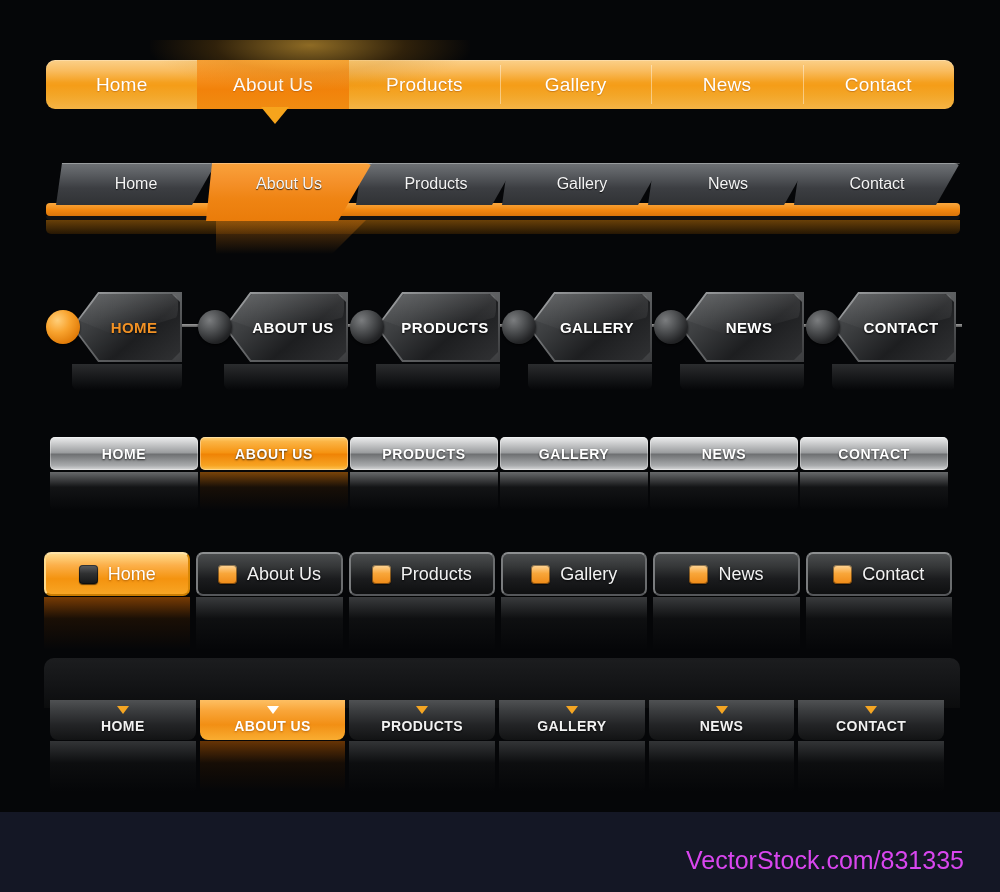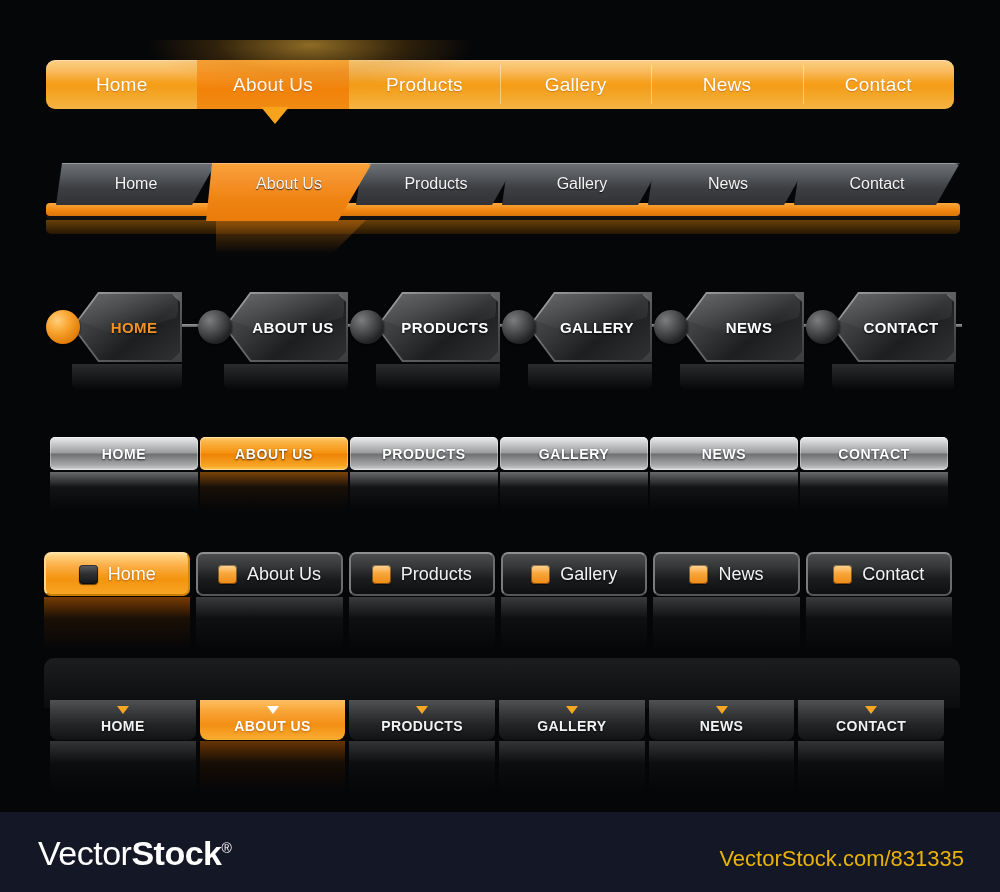--- a/index.html
+++ b/index.html
@@ -256,21 +256,21 @@
     background:#141725;
   }
   .fs-logo {
     position:absolute; left:38px; top:22px;
     color:#ffffff; font-size:34px; letter-spacing:-.5px;
   }
   .fs-logo b { font-weight:bold; }
   .fs-reg { font-size:14px; vertical-align:super; }
   .fs-url {
     position:absolute; right:36px; top:34px;
-    color:#eab308; font-size:22px;
+    color:#d946ef; font-size:25px;
   }
 </style>
 </head>
 <body style="background: rgb(5, 6, 8);">
 
 <div class="stage">
 
   <div id="row1">
     <div class="r1-bar">
       <div class="r1-item">
@@ -499,17 +499,16 @@
           <span>NEWS</span>
         </div>
       <div class="r6-tab">
           <i class="arw"></i>
           <span>CONTACT</span>
         </div>
     </div>
   </div>
 
   <div id="footer">
-    <div class="fs-logo"><span>Vector</span><b>Stock</b><span class="fs-reg">®</span></div>
     <div class="fs-url">VectorStock.com/831335</div>
   </div>
 
 </div>
 
 </body></html>

